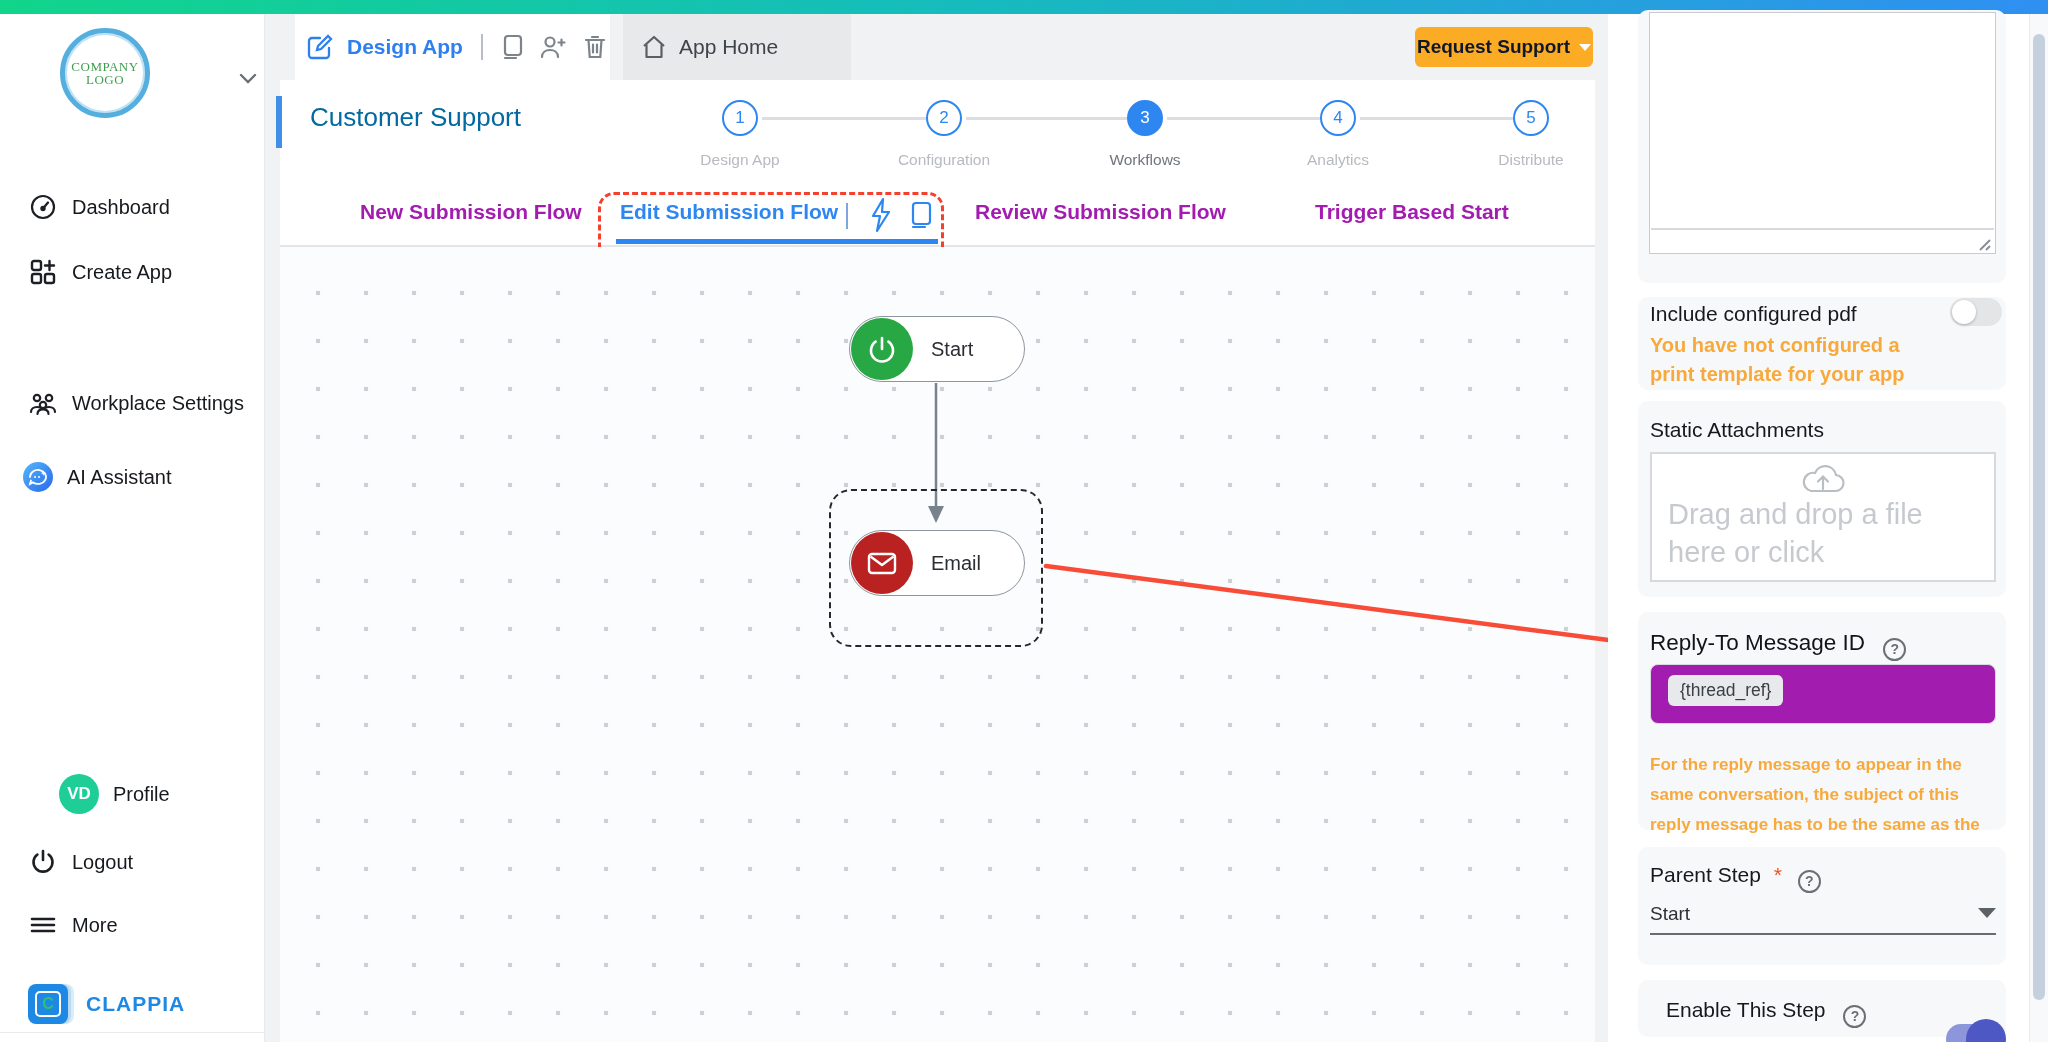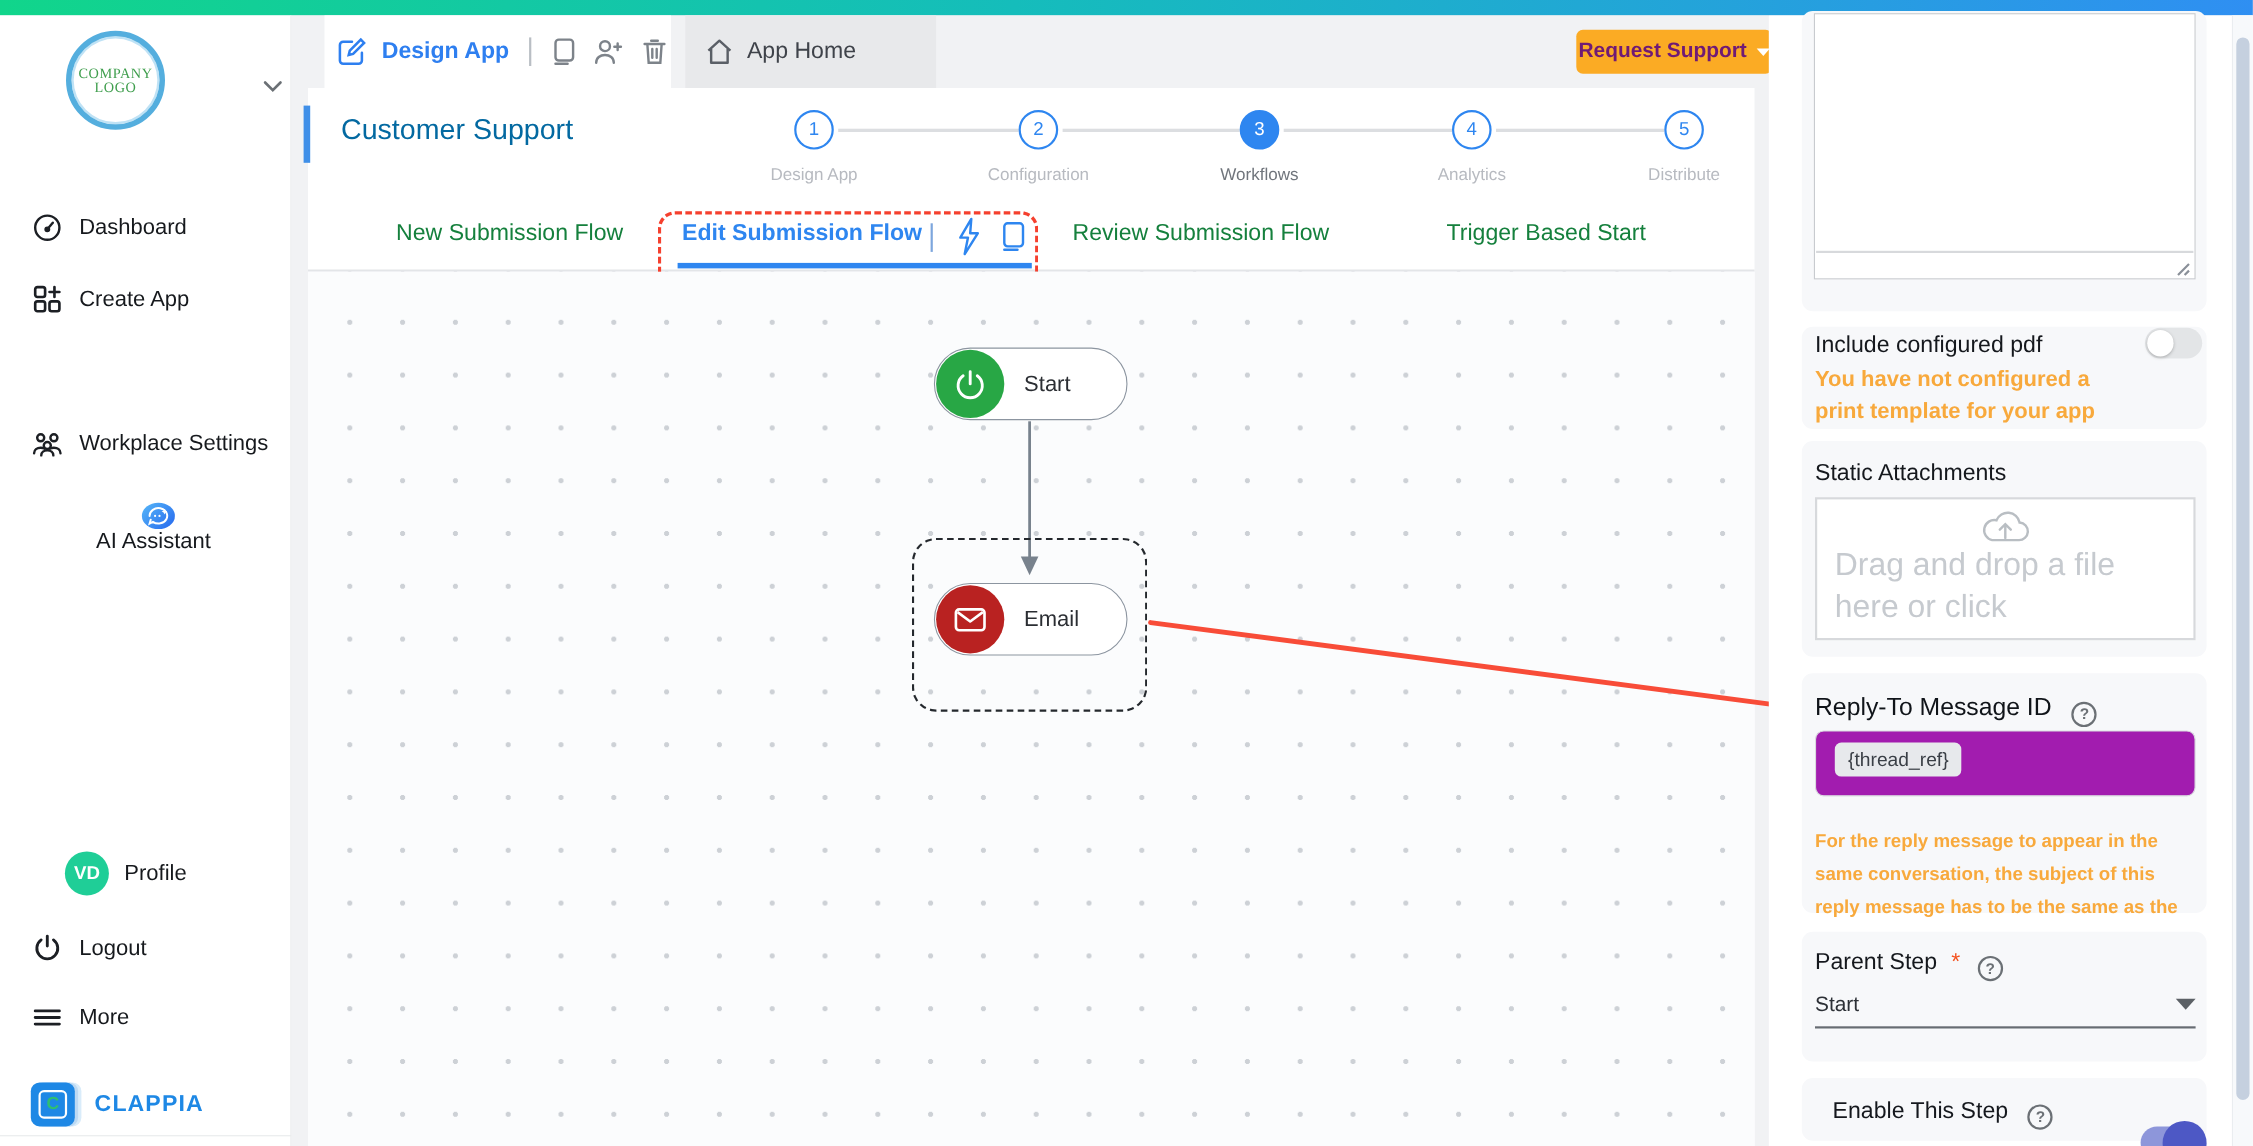--- a/index.html
+++ b/index.html
@@ -34,39 +34,39 @@
 
   
   #gutter { left:265px; top:14px; width:1343px; height:1028px; background:#f1f2f4; }
   .tab-designapp { left:295px; top:14px; width:315px; height:66px; background:#ffffff; display:flex; align-items:center; cursor:pointer; }
   .tab-designapp .t { margin-left:14px; color:#2e7ff0; font-size:21px; font-weight:bold; }
   .hdr-sep { width:2px; height:26px; background:#b9bec4; margin-left:18px; }
   .hicon { margin-left:16px; color:#7d838a; display:flex; align-items:center; }
   .tab-apphome { left:623px; top:14px; width:228px; height:66px; background:#e8e9eb; display:flex; align-items:center; cursor:pointer; }
   .tab-apphome .t { margin-left:12px; color:#3f434a; font-size:21px; }
   .btn-support { left:1415px; top:27px; width:178px; height:40px; background:#fbab24; border-radius:6px; border:none;
-    color:#701a75; font-size:19px; font-weight:bold; font-family:"Liberation Sans",sans-serif; cursor:pointer;
-    display:flex; align-items:center; justify-content:center; gap:9px;margin-left:18px; }
+    color:#0f172a; font-size:19px; font-weight:bold; font-family:"Liberation Sans",sans-serif; cursor:pointer;
+    display:flex; align-items:center; justify-content:center; gap:9px; }
   .caret-down { width:0; height:0; border-left:6px solid transparent; border-right:6px solid transparent; border-top:7px solid #ffffff; }
 
   
   #maincard { left:280px; top:80px; width:1315px; height:962px; background:#ffffff; }
   #accent { left:276px; top:96px; width:6px; height:52px; background:#3f8fe8; }
   #pagetitle { left:310px; top:102px; font-size:26px; color:#0369a1; font-weight:500; }
 
   
   .step-circle { width:36px; height:36px; border-radius:50%; border:2.5px solid #2e86f0; background:#fff;
     color:#2e86f0; font-size:17px; display:flex; align-items:center; justify-content:center; top:100px; }
   .step-circle.active { background:#2e86f0; color:#fff; }
   .step-conn { top:117px; height:2.5px; background:#dcdee1; }
   .step-label { top:151px; width:160px; text-align:center; font-size:15.5px; color:#b7bac0; }
   .step-label.active { color:#70757c; }
 
   
-  .flow-tab { top:200px; font-size:21px; color:#15803d; font-weight:400; cursor:pointer; white-space:nowrap; }
+  .flow-tab { top:200px; font-size:21px; color:#a21caf; font-weight:700; cursor:pointer; white-space:nowrap; }
   .flow-tab.active { color:#2e86f0; font-weight:bold; }
   .tab-sep { left:846px; top:203px; width:2px; height:26px; background:#7da6dd; }
   .tab-underline { left:616px; top:239px; width:322px; height:4.5px; background:#2e86f0; }
   .tabs-divider { left:280px; top:245px; width:1315px; height:1.5px; background:#e3e5e8; }
   .red-dash-box { left:598px; top:192px; width:346px; height:83px; border:3.5px dashed #f5402e; border-radius:16px; }
 
   
   #canvas { left:280px; top:247px; width:1315px; height:795px; background:#fbfcfd;
     background-image:radial-gradient(#cdd1d6 2.2px, transparent 2.6px); background-size:48px 48px; background-position:14px 22px; }
   .node { width:176px; height:66px; border-radius:33px; background:#ffffff; border:1.5px solid #8c95a0;
@@ -147,21 +147,21 @@
           <circle cx="21" cy="9" r="3.2"></circle>
           <circle cx="15" cy="16" r="3.2"></circle>
           <path d="M3 23c0-3.2 2.6-5 6-5 1.4 0 2.7.3 3.7.9"></path>
           <path d="M27 23c0-3.2-2.6-5-6-5-1.4 0-2.7.3-3.7.9"></path>
           <path d="M9.5 25c0-3 2.4-4.6 5.5-4.6s5.5 1.6 5.5 4.6"></path>
         </svg>
     </span>
     <span class="nlabel">Workplace Settings</span>
   </div>
 
-  <div class="abs nav-item" style="top:443px;flex-direction:column;">
+  <div class="abs nav-item" style="top:443px;">
     <span class="nicon ai-badge">
       <svg width="24" height="24" viewBox="0 0 24 24" fill="none" stroke="#ffffff" stroke-width="1.8" stroke-linecap="round">
           <path d="M4 12a8 7 0 1 1 3 5.4 L4 19l1-3.5"></path>
           <circle cx="9" cy="12" r="1" fill="#fff" stroke="none"></circle>
           <circle cx="13" cy="12" r="1" fill="#fff" stroke="none"></circle>
           <path d="M17.5 5.5 l.8 1.8 1.8.8 -1.8.8 -.8 1.8 -.8-1.8 -1.8-.8 1.8-.8z" fill="#fff" stroke="none"></path>
         </svg>
     </span>
     <span class="nlabel">AI Assistant</span>
   </div>

